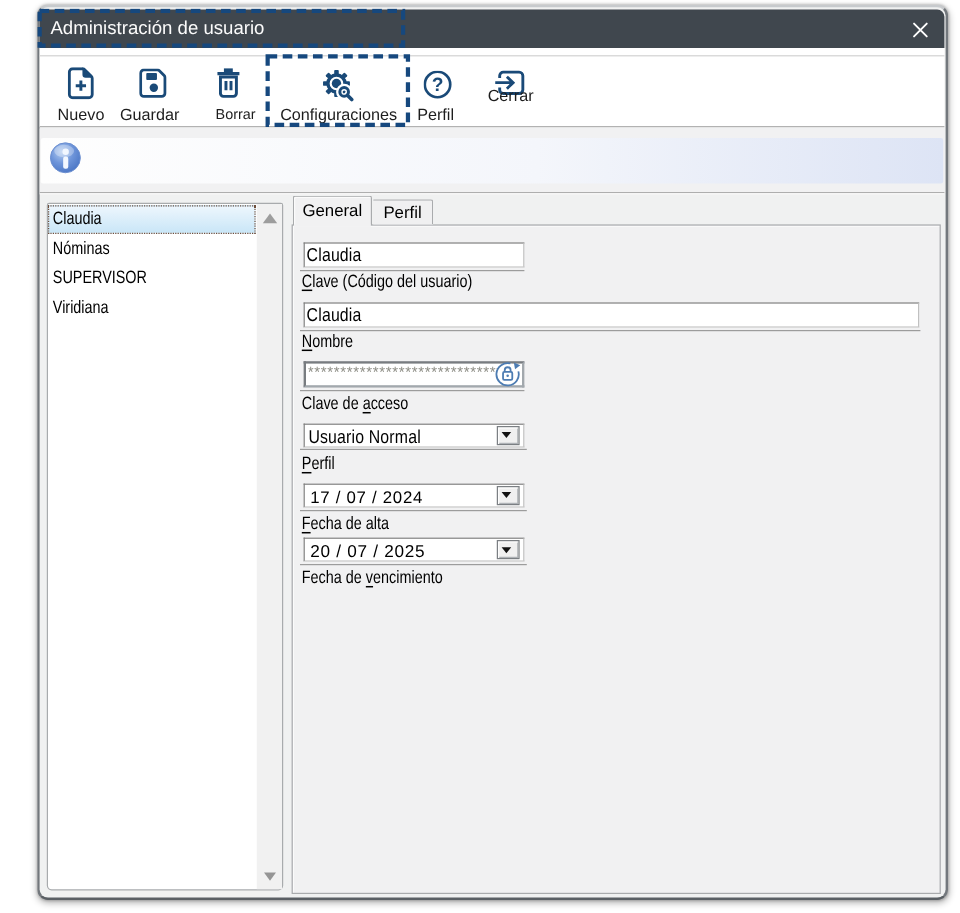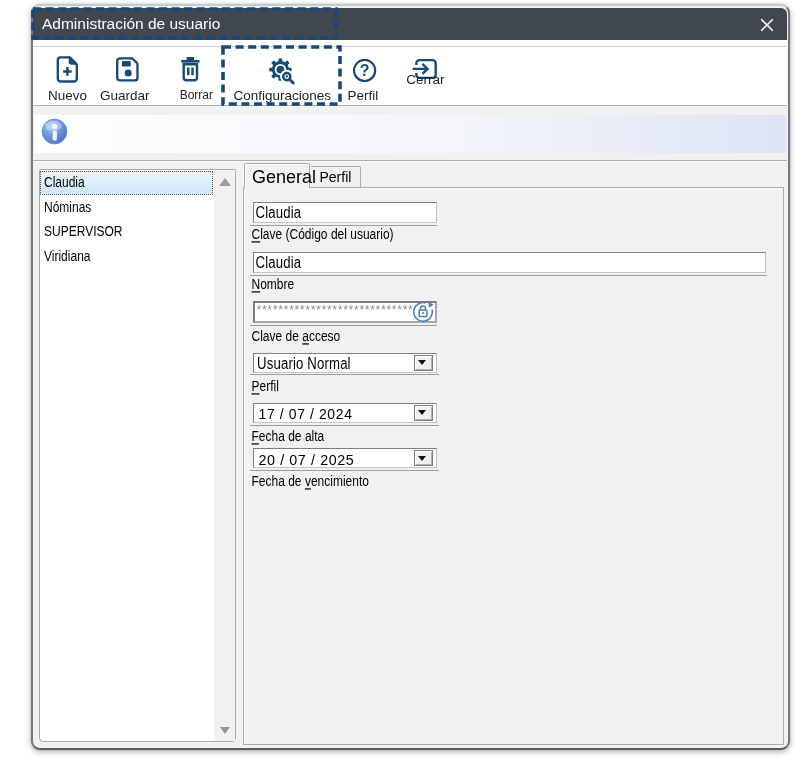--- a/index.html
+++ b/index.html
@@ -113,21 +113,21 @@
 <div class="abs" style="left:40px;top:171px;width:173px;height:23.5px;background:linear-gradient(#edf6fd,#c9e6f7);border:1px dotted #6e4f3c"></div>
 <div class="abs ty" style="left:44px;top:175px;font-size:12px;line-height:16px;color:#000">Claudia</div>
 <div class="abs ty" style="left:44px;top:199.5px;font-size:12px;line-height:16px;color:#000">Nóminas</div>
 <div class="abs ty" style="left:44px;top:224px;font-size:12px;line-height:16px;color:#000">SUPERVISOR</div>
 <div class="abs ty" style="left:44px;top:248.5px;font-size:12px;line-height:16px;color:#000">Viridiana</div>
 
 <div class="abs" style="left:243px;top:187px;width:541px;height:558px;background:#f1f1f2;border:1px solid #a9abad;box-shadow:inset 1px 1px 0 #fbfbfb"></div>
 <div class="abs" style="left:243.5px;top:163px;width:66px;height:25px;background:#f1f1f2;border:1px solid #a9abad;border-bottom:none;border-radius:2px 2px 0 0;box-shadow:inset 1px 1px 0 #fbfbfb"></div>
 <div class="abs" style="left:244.5px;top:187px;width:64px;height:2px;background:#f1f1f2"></div>
 <div class="abs" style="left:310.5px;top:166px;width:50px;height:21px;background:#f0f0f1;border-top:1px solid #a9abad;border-right:1px solid #a9abad;border-radius:0 2px 0 0"></div>
-<div class="abs" style="left:252px;top:167px;font-size:18px;color:#000">General</div>
+<div class="abs" style="left:252px;top:167px;font-size:14px;color:#000">General</div>
 <div class="abs" style="left:319.5px;top:168.5px;font-size:14px;color:#000">Perfil</div>
 
 <div class="inp" style="left:253px;top:202px;width:183.5px;height:20.5px"></div>
 <div class="ftx" style="left:255.5px;top:206px">Claudia</div>
 <div class="ul" style="left:250px;top:224.5px;width:187px"></div>
 <div class="lbl" style="left:251.5px;top:227.5px"><u>C</u>lave (Código del usuario)</div>
 
 <div class="inp" style="left:253px;top:252px;width:512.5px;height:20.5px"></div>
 <div class="ftx" style="left:255.5px;top:256px">Claudia</div>
 <div class="ul" style="left:250px;top:274.5px;width:517px"></div>

